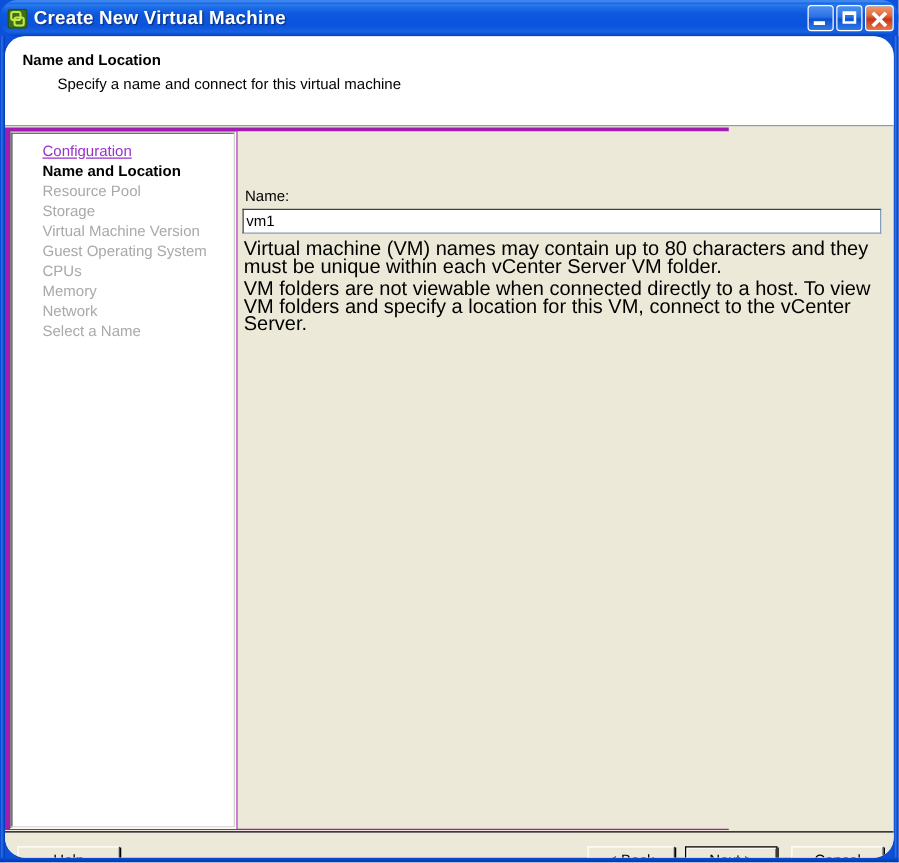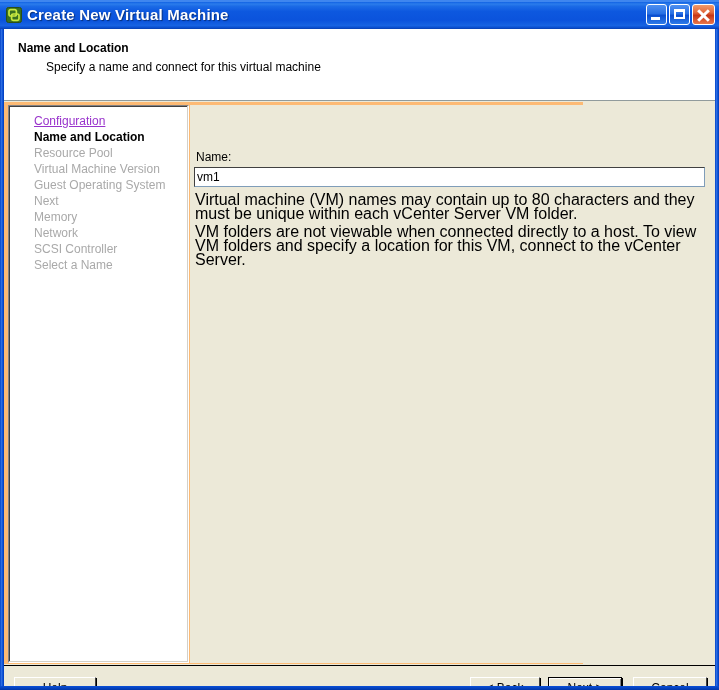--- a/index.html
+++ b/index.html
@@ -40,20 +40,21 @@
     left: 0; top: 0;
     width: 719px;
     height: 29px;
     background: linear-gradient(to bottom,
         #0957dc 0%, #0e5fe3 6%, #2b7ceb 14%, #1b6ae6 22%,
         #0d58df 40%, #0b53dc 70%, #1763e2 88%, #0b4fcf 95%, #083fae 100%);
     box-sizing: border-box;
     display: flex;
     align-items: center;
     overflow: hidden;
+    border-radius: 14px;
   }
   #titlebar::before {
     content: "";
     position: absolute;
     left: 0; right: 0; top: 0; height: 2px;
     background: #3f86ef;
   }
   .title-icon {
     width: 16px; height: 16px;
     margin-left: 6px; margin-right: 5px;
@@ -119,20 +120,21 @@
 
   
   #client {
     position: absolute;
     left: 4px; top: 29px;
     width: 711px;
     height: 657px;
     background: #ece9d8;
     box-sizing: border-box;
     overflow: hidden;
+    border-radius: 16px;
   }
 
   
   #header {
     position: absolute;
     left: 0; top: 0;
     width: 711px;
     height: 72px;
     background: #ffffff;
     box-sizing: border-box;
@@ -151,21 +153,21 @@
     font-size: 12px;
     color: #000000;
   }
 
   
   #body {
     position: absolute;
     left: 0; top: 73px;
     width: 579px;
     height: 562px;
-    background: #fdba74;
+    background: #a21caf;
   }
 
   
   #sidebar {
     position: absolute;
     left: 4px; top: 3px;
     width: 181px;
     height: 558px;
     background: #ffffff;
     box-sizing: border-box;
@@ -309,26 +311,26 @@
       <div class="hdr-title">Name and Location</div>
       <div class="hdr-sub">Specify a name and connect for this virtual machine</div>
     </div>
 
     <div id="body">
 
       <div id="sidebar">
         <div class="nav-item link">Configuration</div>
         <div class="nav-item current">Name and Location</div>
         <div class="nav-item">Resource Pool</div>
+        <div class="nav-item">Storage</div>
         <div class="nav-item">Virtual Machine Version</div>
         <div class="nav-item">Guest Operating System</div>
-        <div class="nav-item">Next</div>
+        <div class="nav-item">CPUs</div>
         <div class="nav-item">Memory</div>
         <div class="nav-item">Network</div>
-        <div class="nav-item">SCSI Controller</div>
         <div class="nav-item">Select a Name</div>
       </div>
 
       <div id="main">
         <div class="field-label">Name:</div>
         <input class="name-input" type="text" value="vm1" style="">
         <div class="help-para p1">Virtual machine (VM) names may contain up to 80 characters and they must be unique within each vCenter Server VM folder.</div>
         <div class="help-para p2">VM folders are not viewable when connected directly to a host. To view VM folders and specify a location for this VM, connect to the vCenter Server.</div>
       </div>
 

